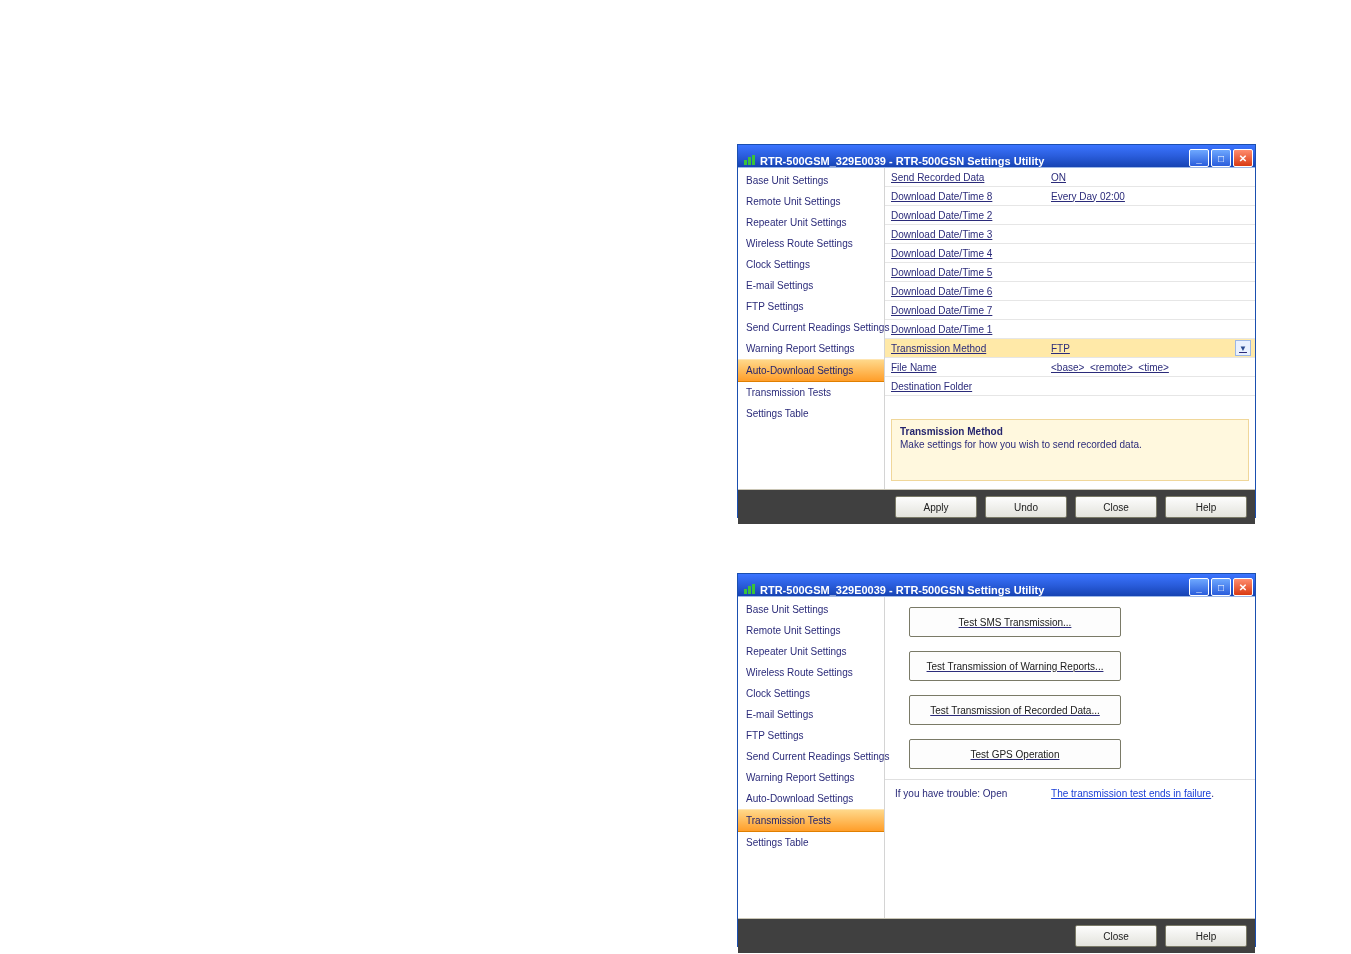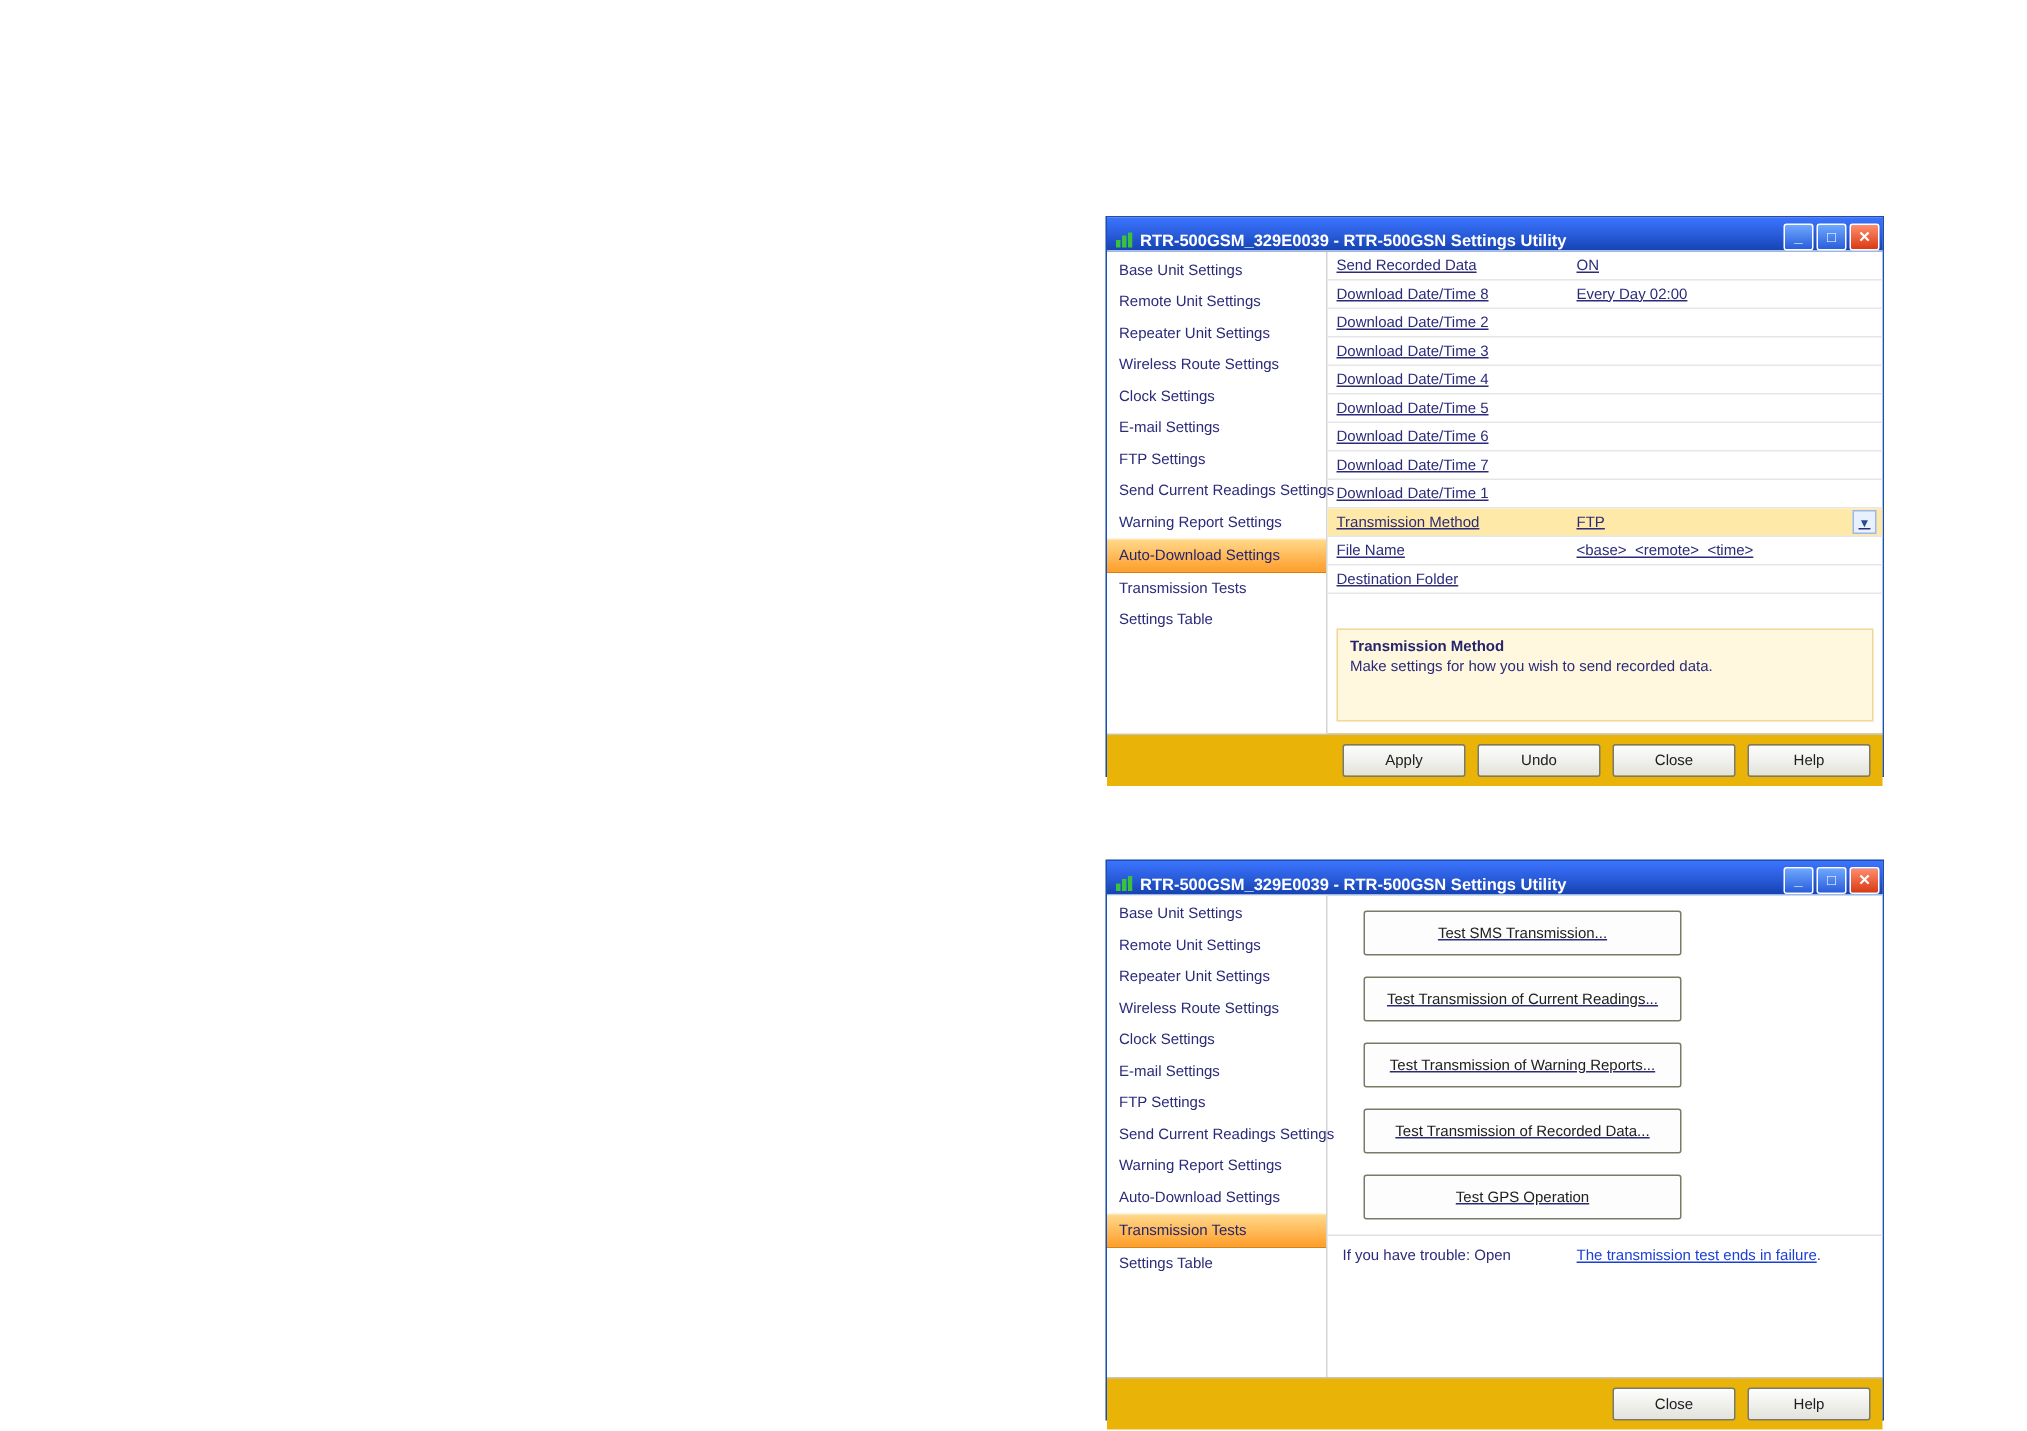--- a/index.html
+++ b/index.html
@@ -105,21 +105,21 @@
   .hint-box {
     border:1px solid #f0d79a;
     background:#fff8de;
     margin:8px 6px 8px 6px;
     padding:6px 8px;
     min-height:48px;
     color:#2b2b7a;
   }
   .hint-box .hint-title { font-weight:bold; color:#25256d; margin-bottom:2px; }
   .button-bar {
-    background:#eab308;
+    background:#404040;
     padding:6px 8px;
     display:flex;
     justify-content:flex-end;
     gap:8px;
     border-top:1px solid #c9c5b5;
   }
   .btn {
     min-width:60px;
     height:20px;
     background:linear-gradient(#fdfdfd,#e3e3dc);
@@ -304,23 +304,20 @@
       <div class="sidebar-item"><span>Auto-Download Settings</span></div>
       <div class="sidebar-item active"><span>Transmission  Tests</span></div>
       <div class="sidebar-item"><span>Settings Table</span></div>
     </div>
     <div class="main-pane tests-pane">
       <div class="center-col">
         <div class="test-btn">
             <span>Test SMS Transmission...</span>
           </div>
         <div class="test-btn">
-            <span>Test Transmission of Current Readings...</span>
-          </div>
-        <div class="test-btn">
             <span>Test Transmission of Warning Reports...</span>
           </div>
         <div class="test-btn">
             <span>Test Transmission of Recorded Data...</span>
           </div>
         <div class="test-btn">
             <span>Test GPS Operation</span>
           </div>
       </div>
       <div class="tests-lower">

